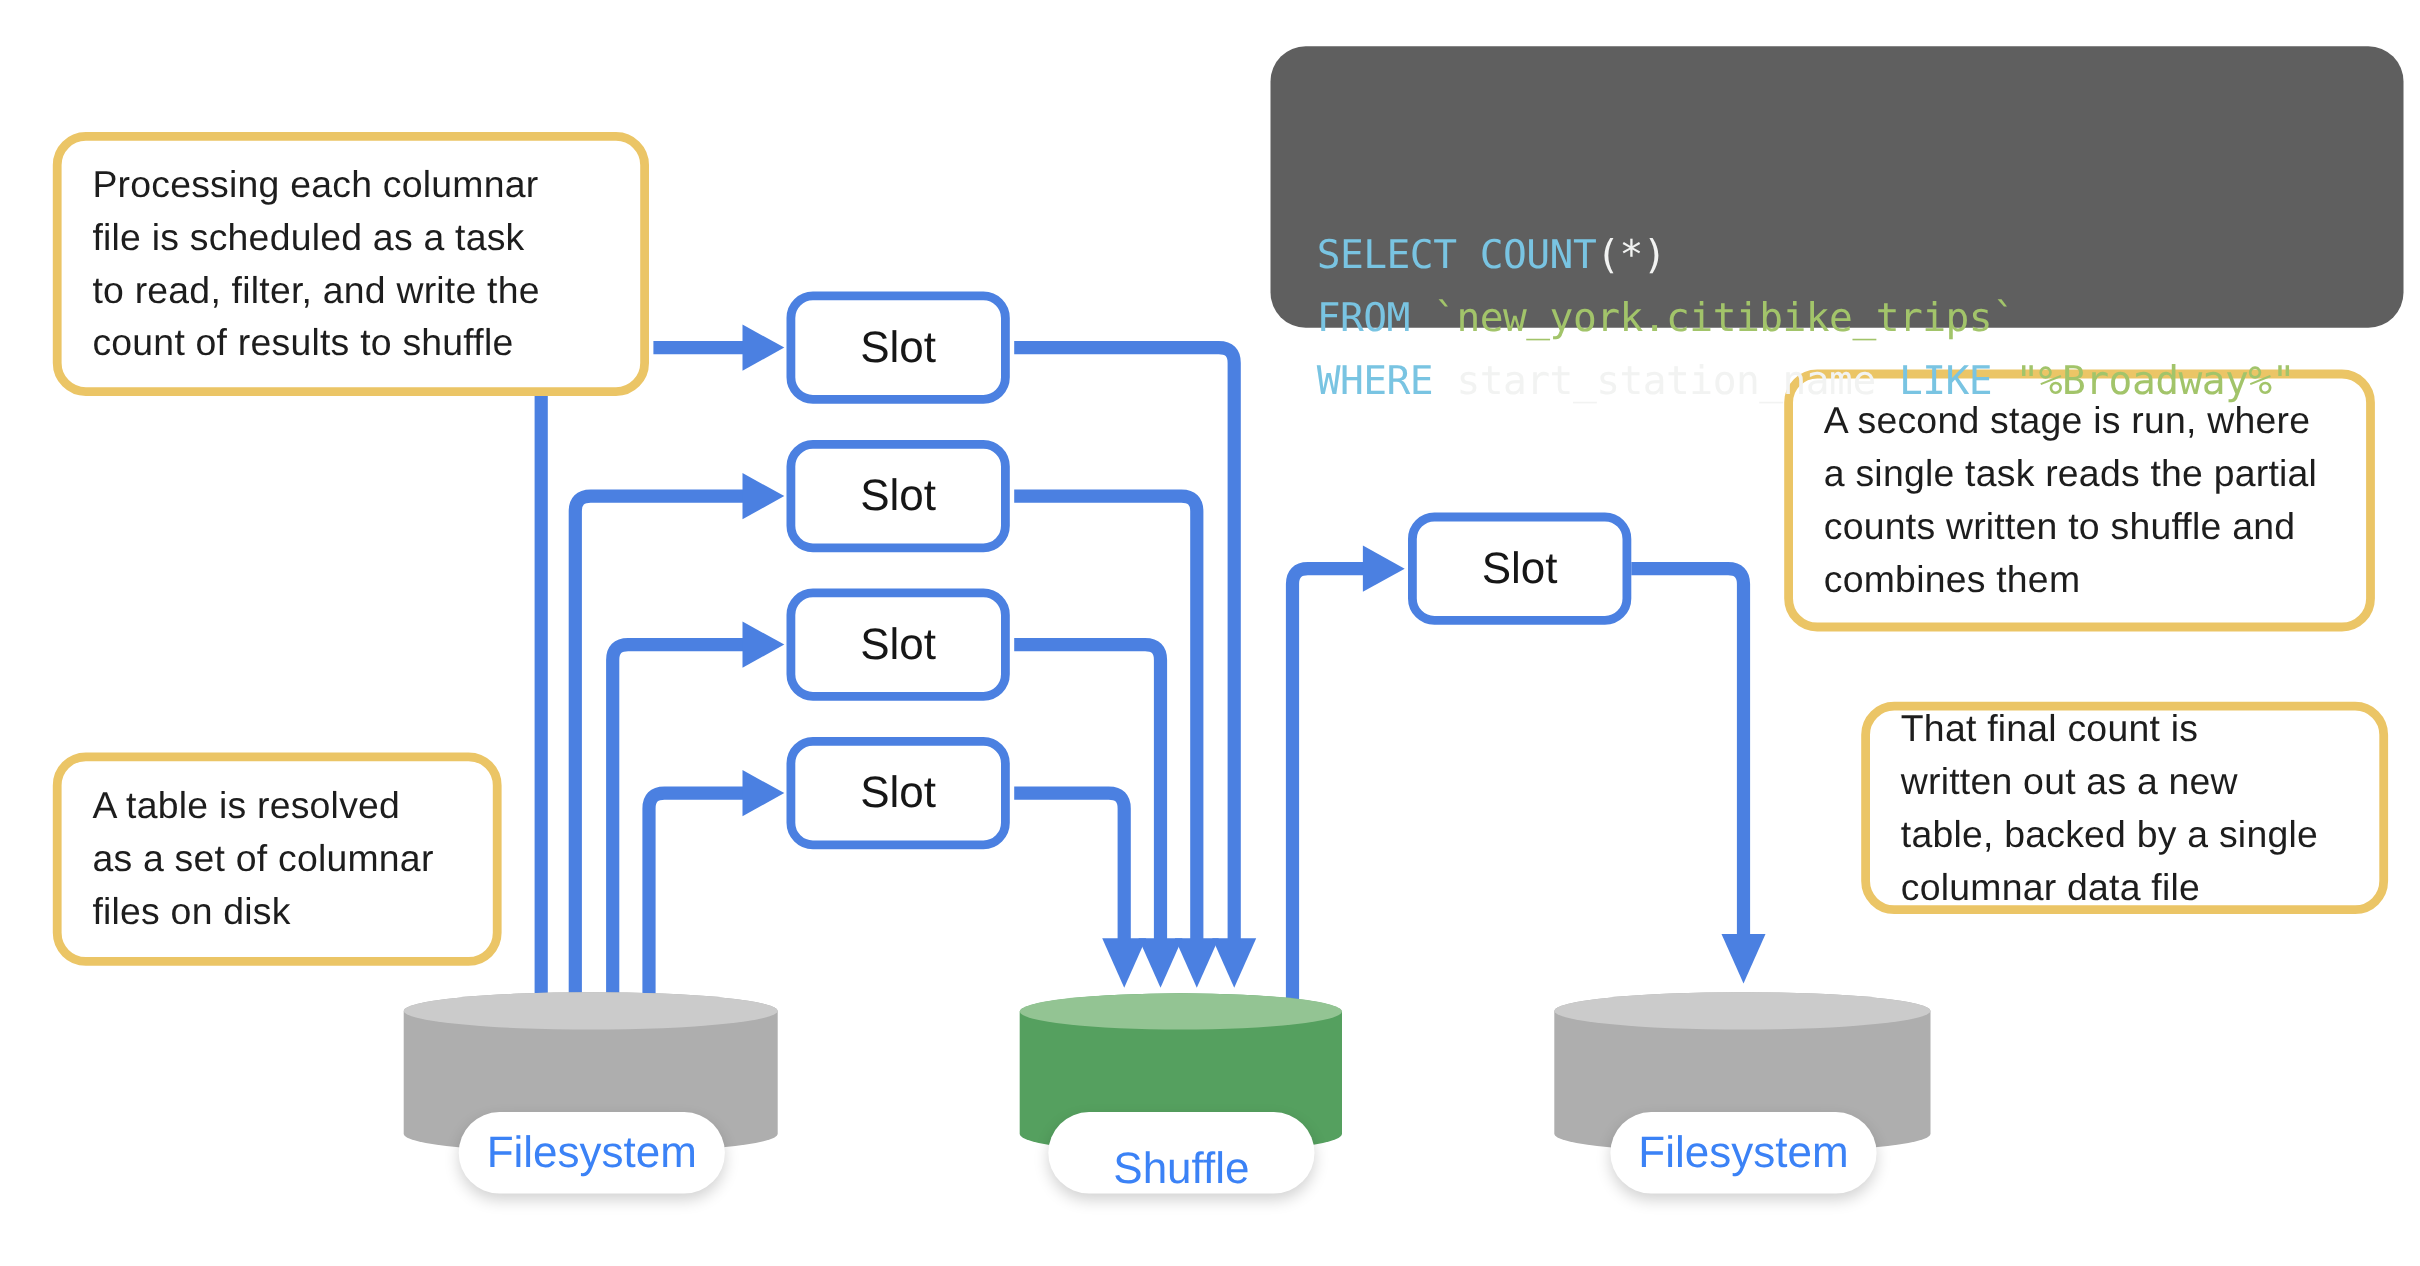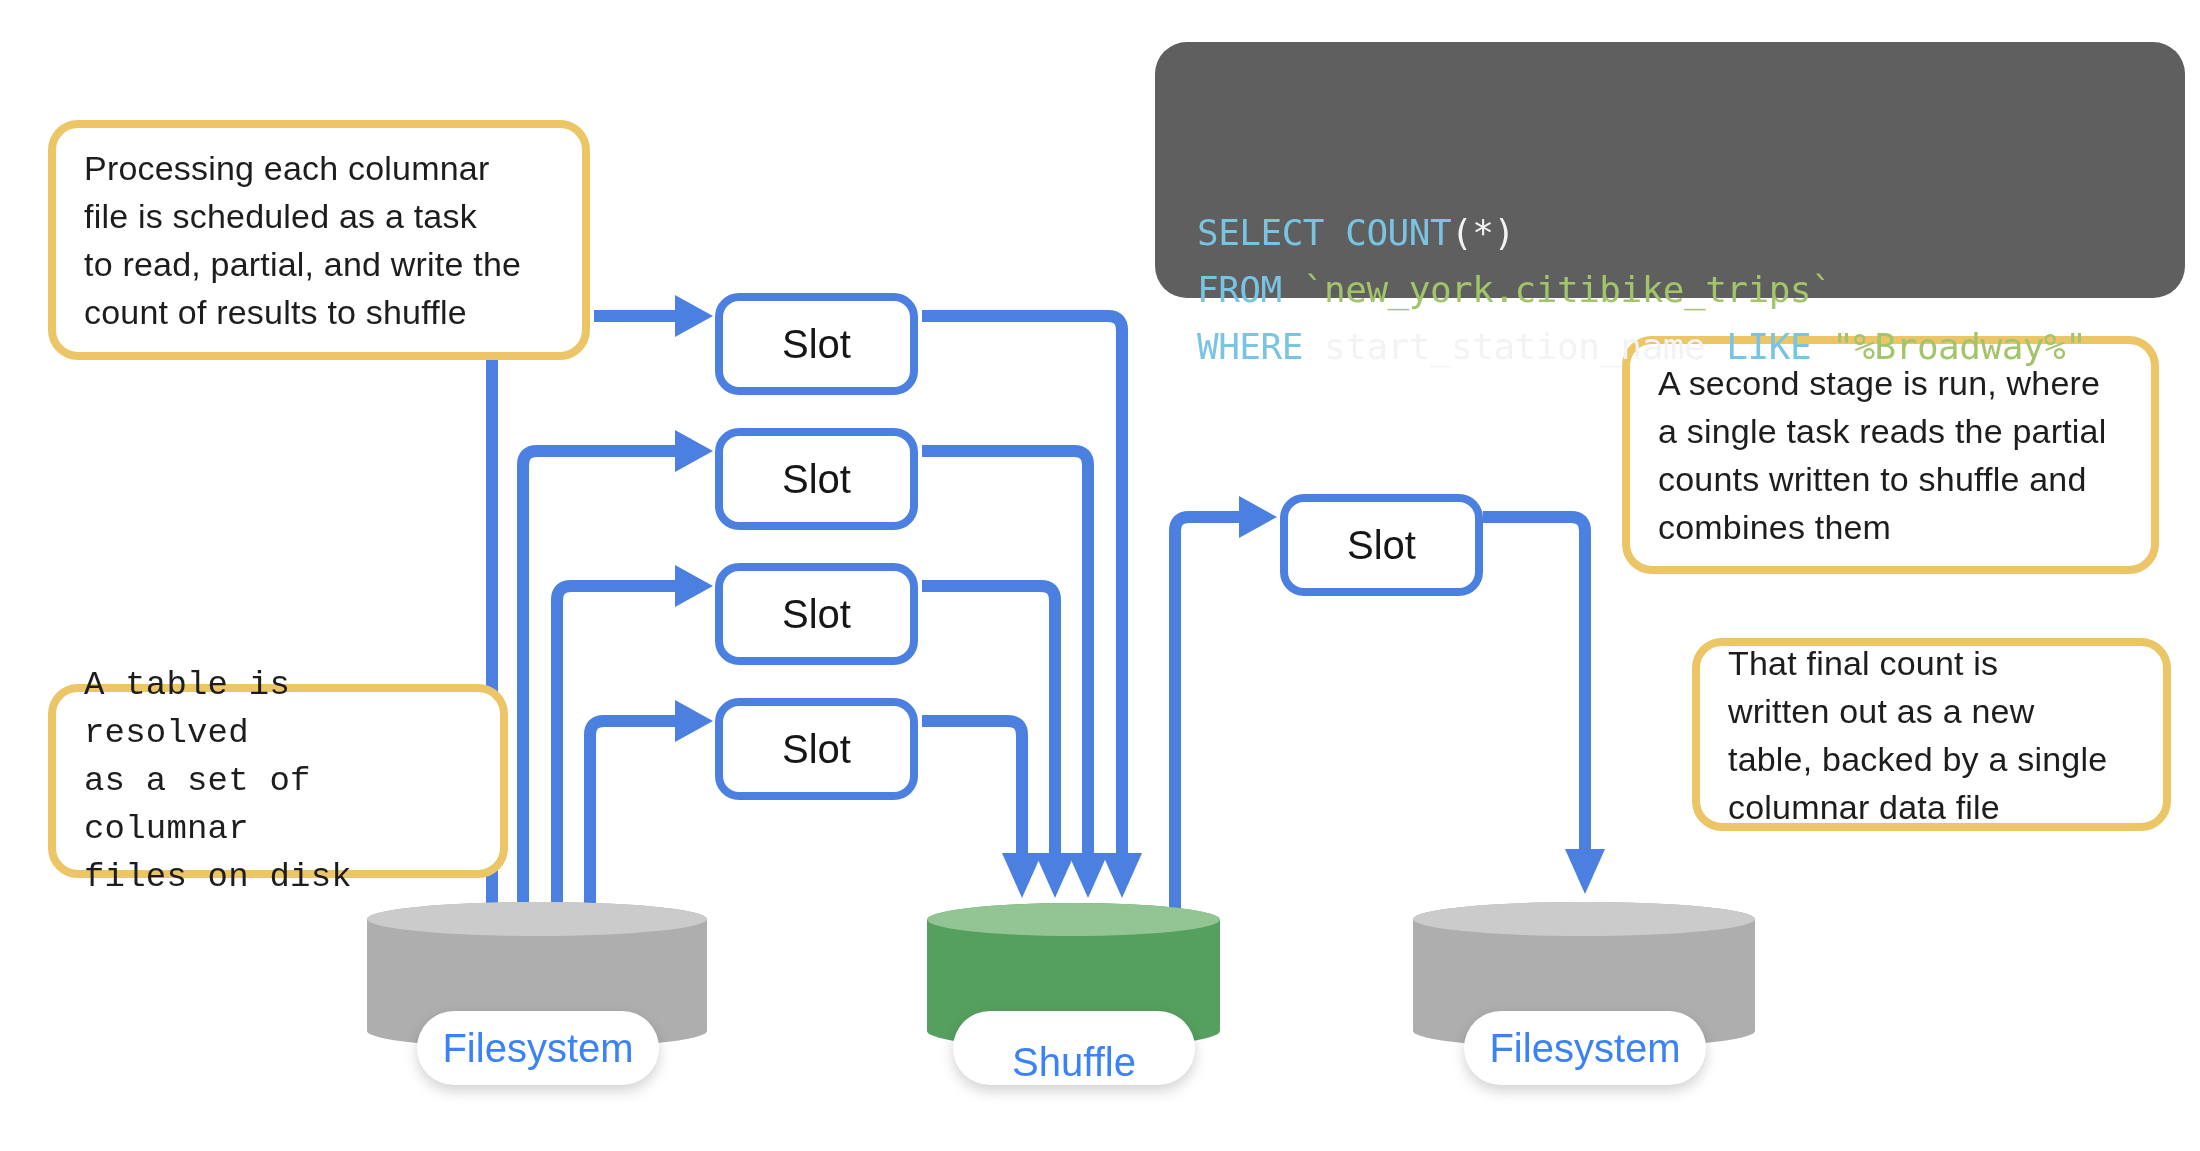--- a/index.html
+++ b/index.html
@@ -38,21 +38,20 @@
   
   .slot{
     position:absolute;
     width:203px;height:102px;
     background:#ffffff;
     border:8px solid var(--accent-blue);
     border-radius:24px;
     box-sizing:border-box;
     display:flex;align-items:center;justify-content:center;
     z-index:4;
-    margin-top:28px;
   }
   .slot span{font-size:40px;color:#161616;}
 
   
   .cyl-body{position:absolute;z-index:2;}
   .cyl-top{position:absolute;z-index:2;border-radius:50%;}
 
   
   .pill{
     position:absolute;
@@ -142,24 +141,24 @@
     <span>Slot</span>
   </div>
 
   <div class="slot" style="left:1280px;top:466px;">
     <span>Slot</span>
   </div>
 
   <div class="callout" style="left:48px;top:120px;width:542px;height:240px;">
     <div class="callout-text">Processing each columnar
 file is scheduled as a task
-to read, partial, and write the
+to read, filter, and write the
 count of results to shuffle</div>
   </div>
-  <div class="callout" style="left:48px;top:684px;width:460px;height:194px;font-family:Liberation Mono, monospace;">
+  <div class="callout" style="left:48px;top:684px;width:408px;height:194px;">
     <div class="callout-text">A table is resolved
 as a set of columnar
 files on disk</div>
   </div>
   <div class="callout" style="left:1622px;top:336px;width:537px;height:238px;">
     <div class="callout-text">A second stage is run, where
 a single task reads the partial
 counts written to shuffle and
 combines them</div>
   </div>

